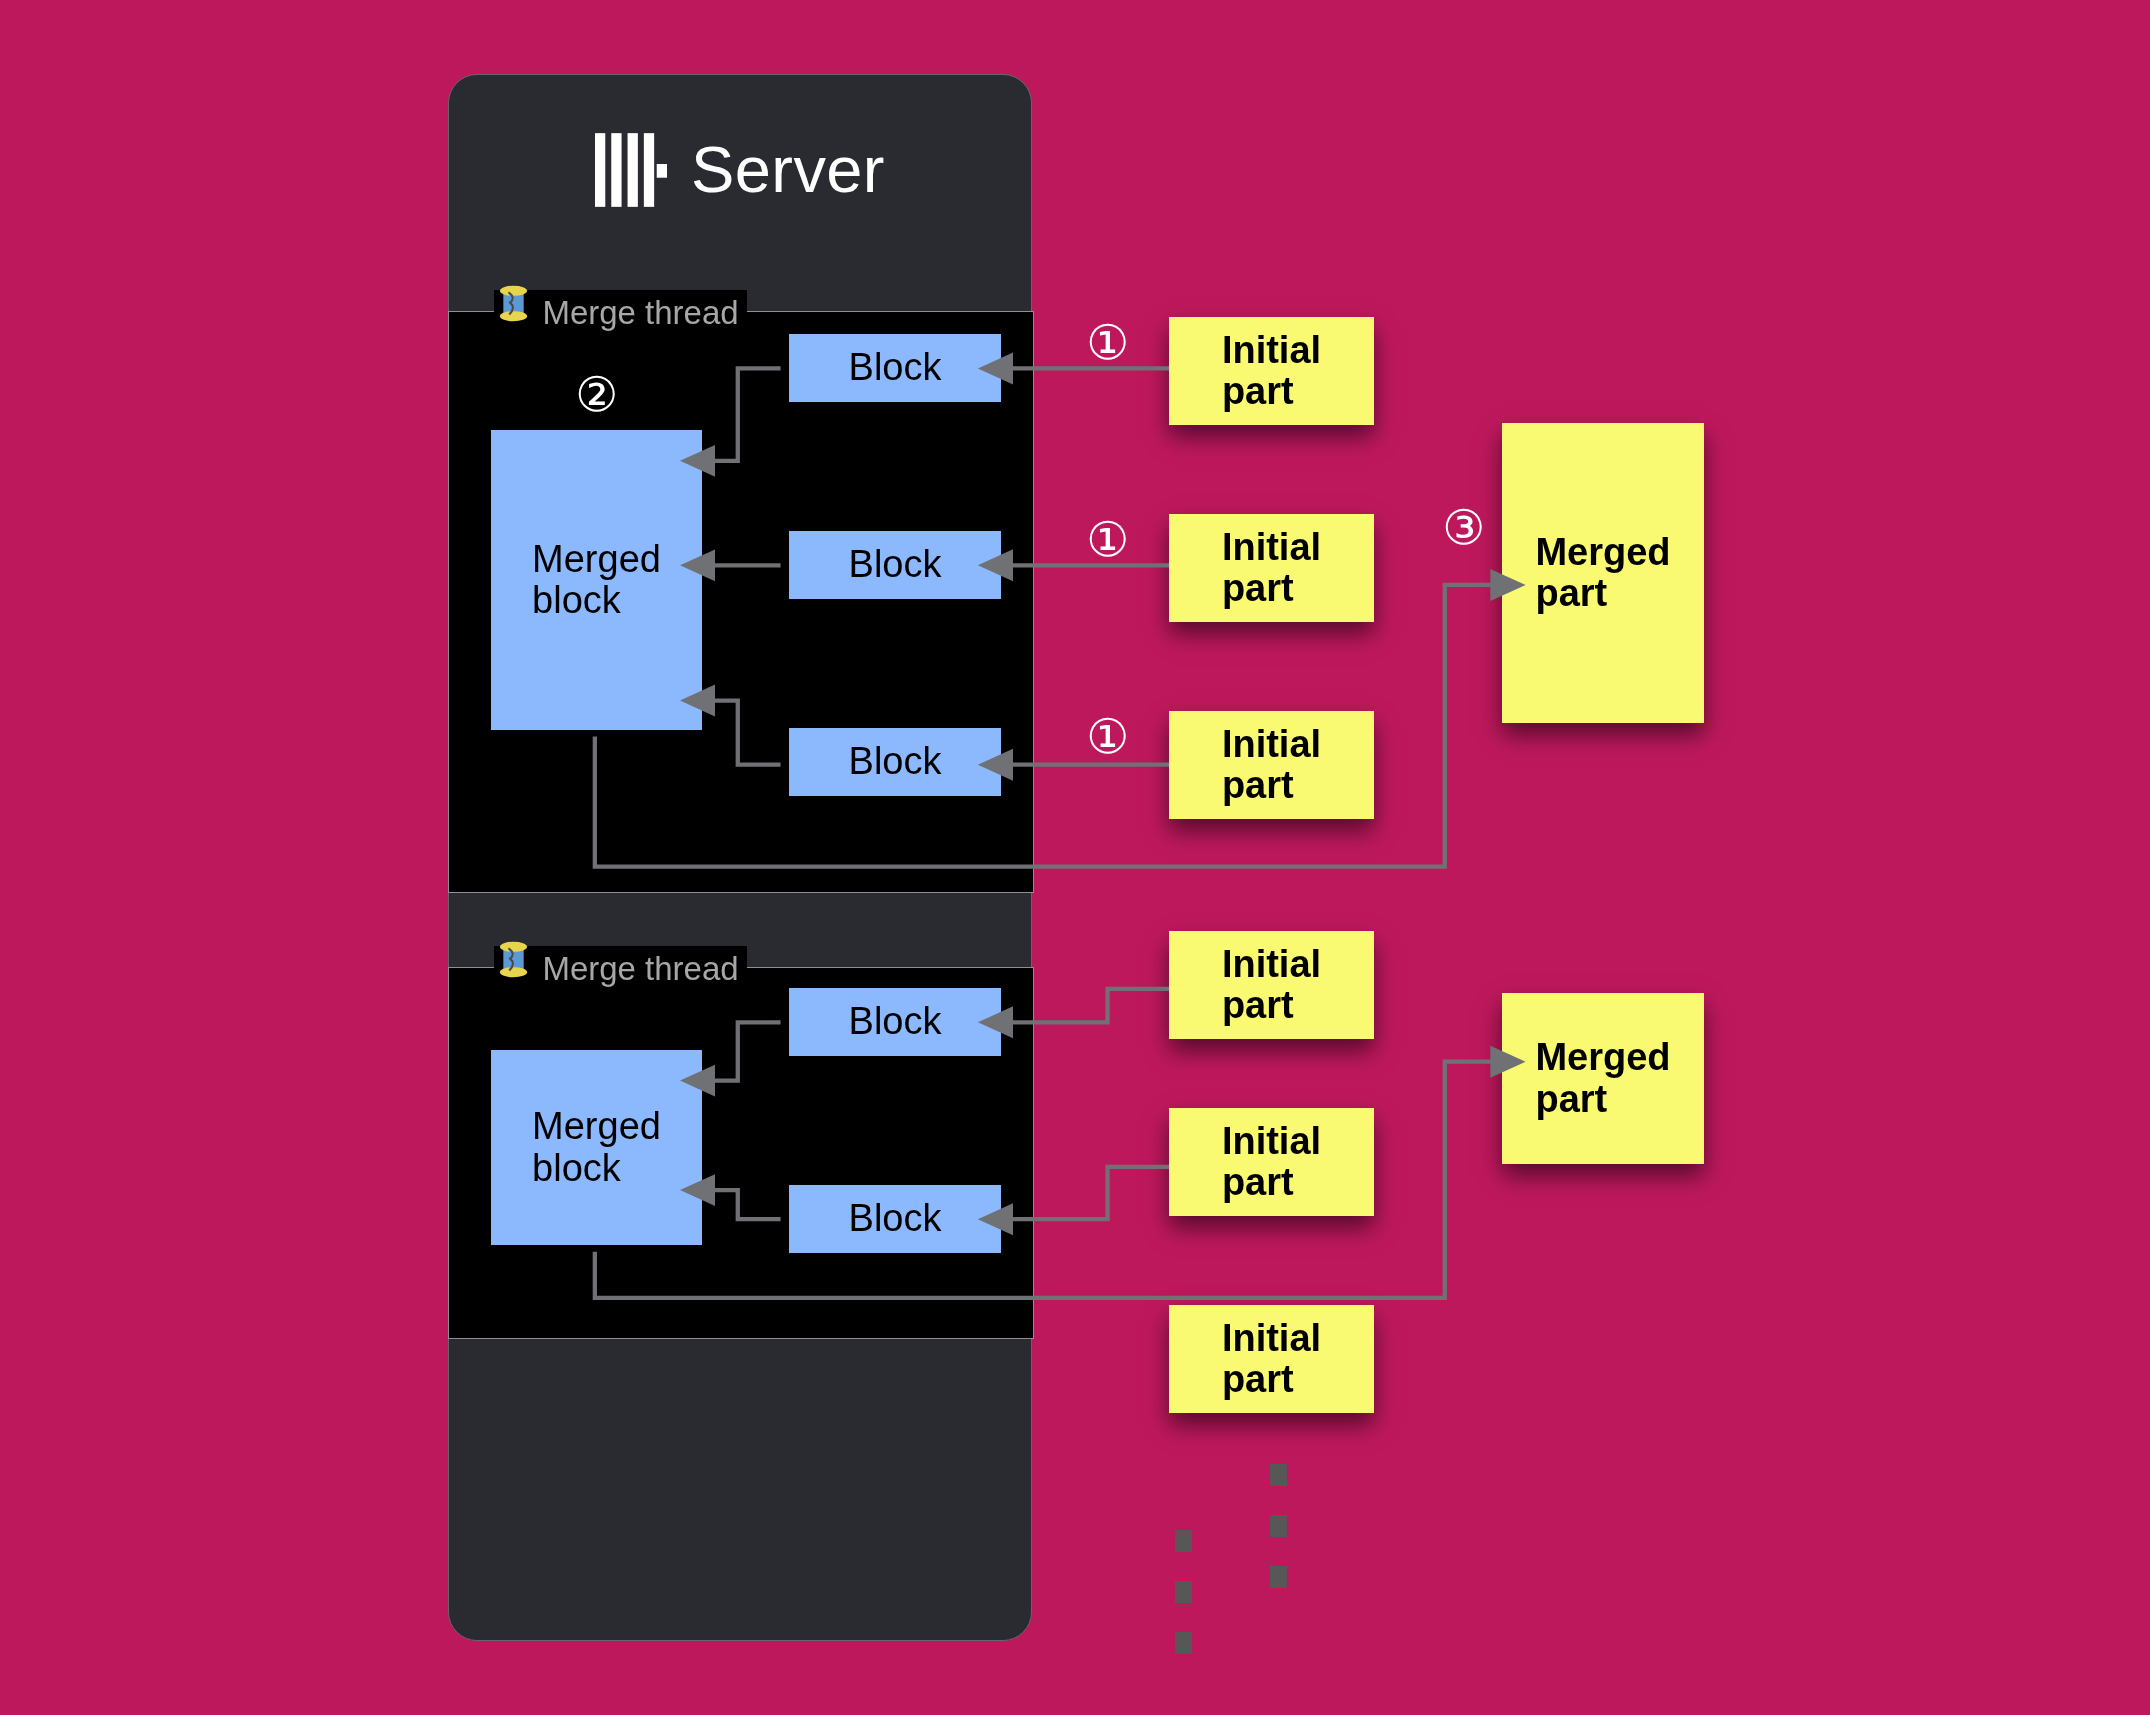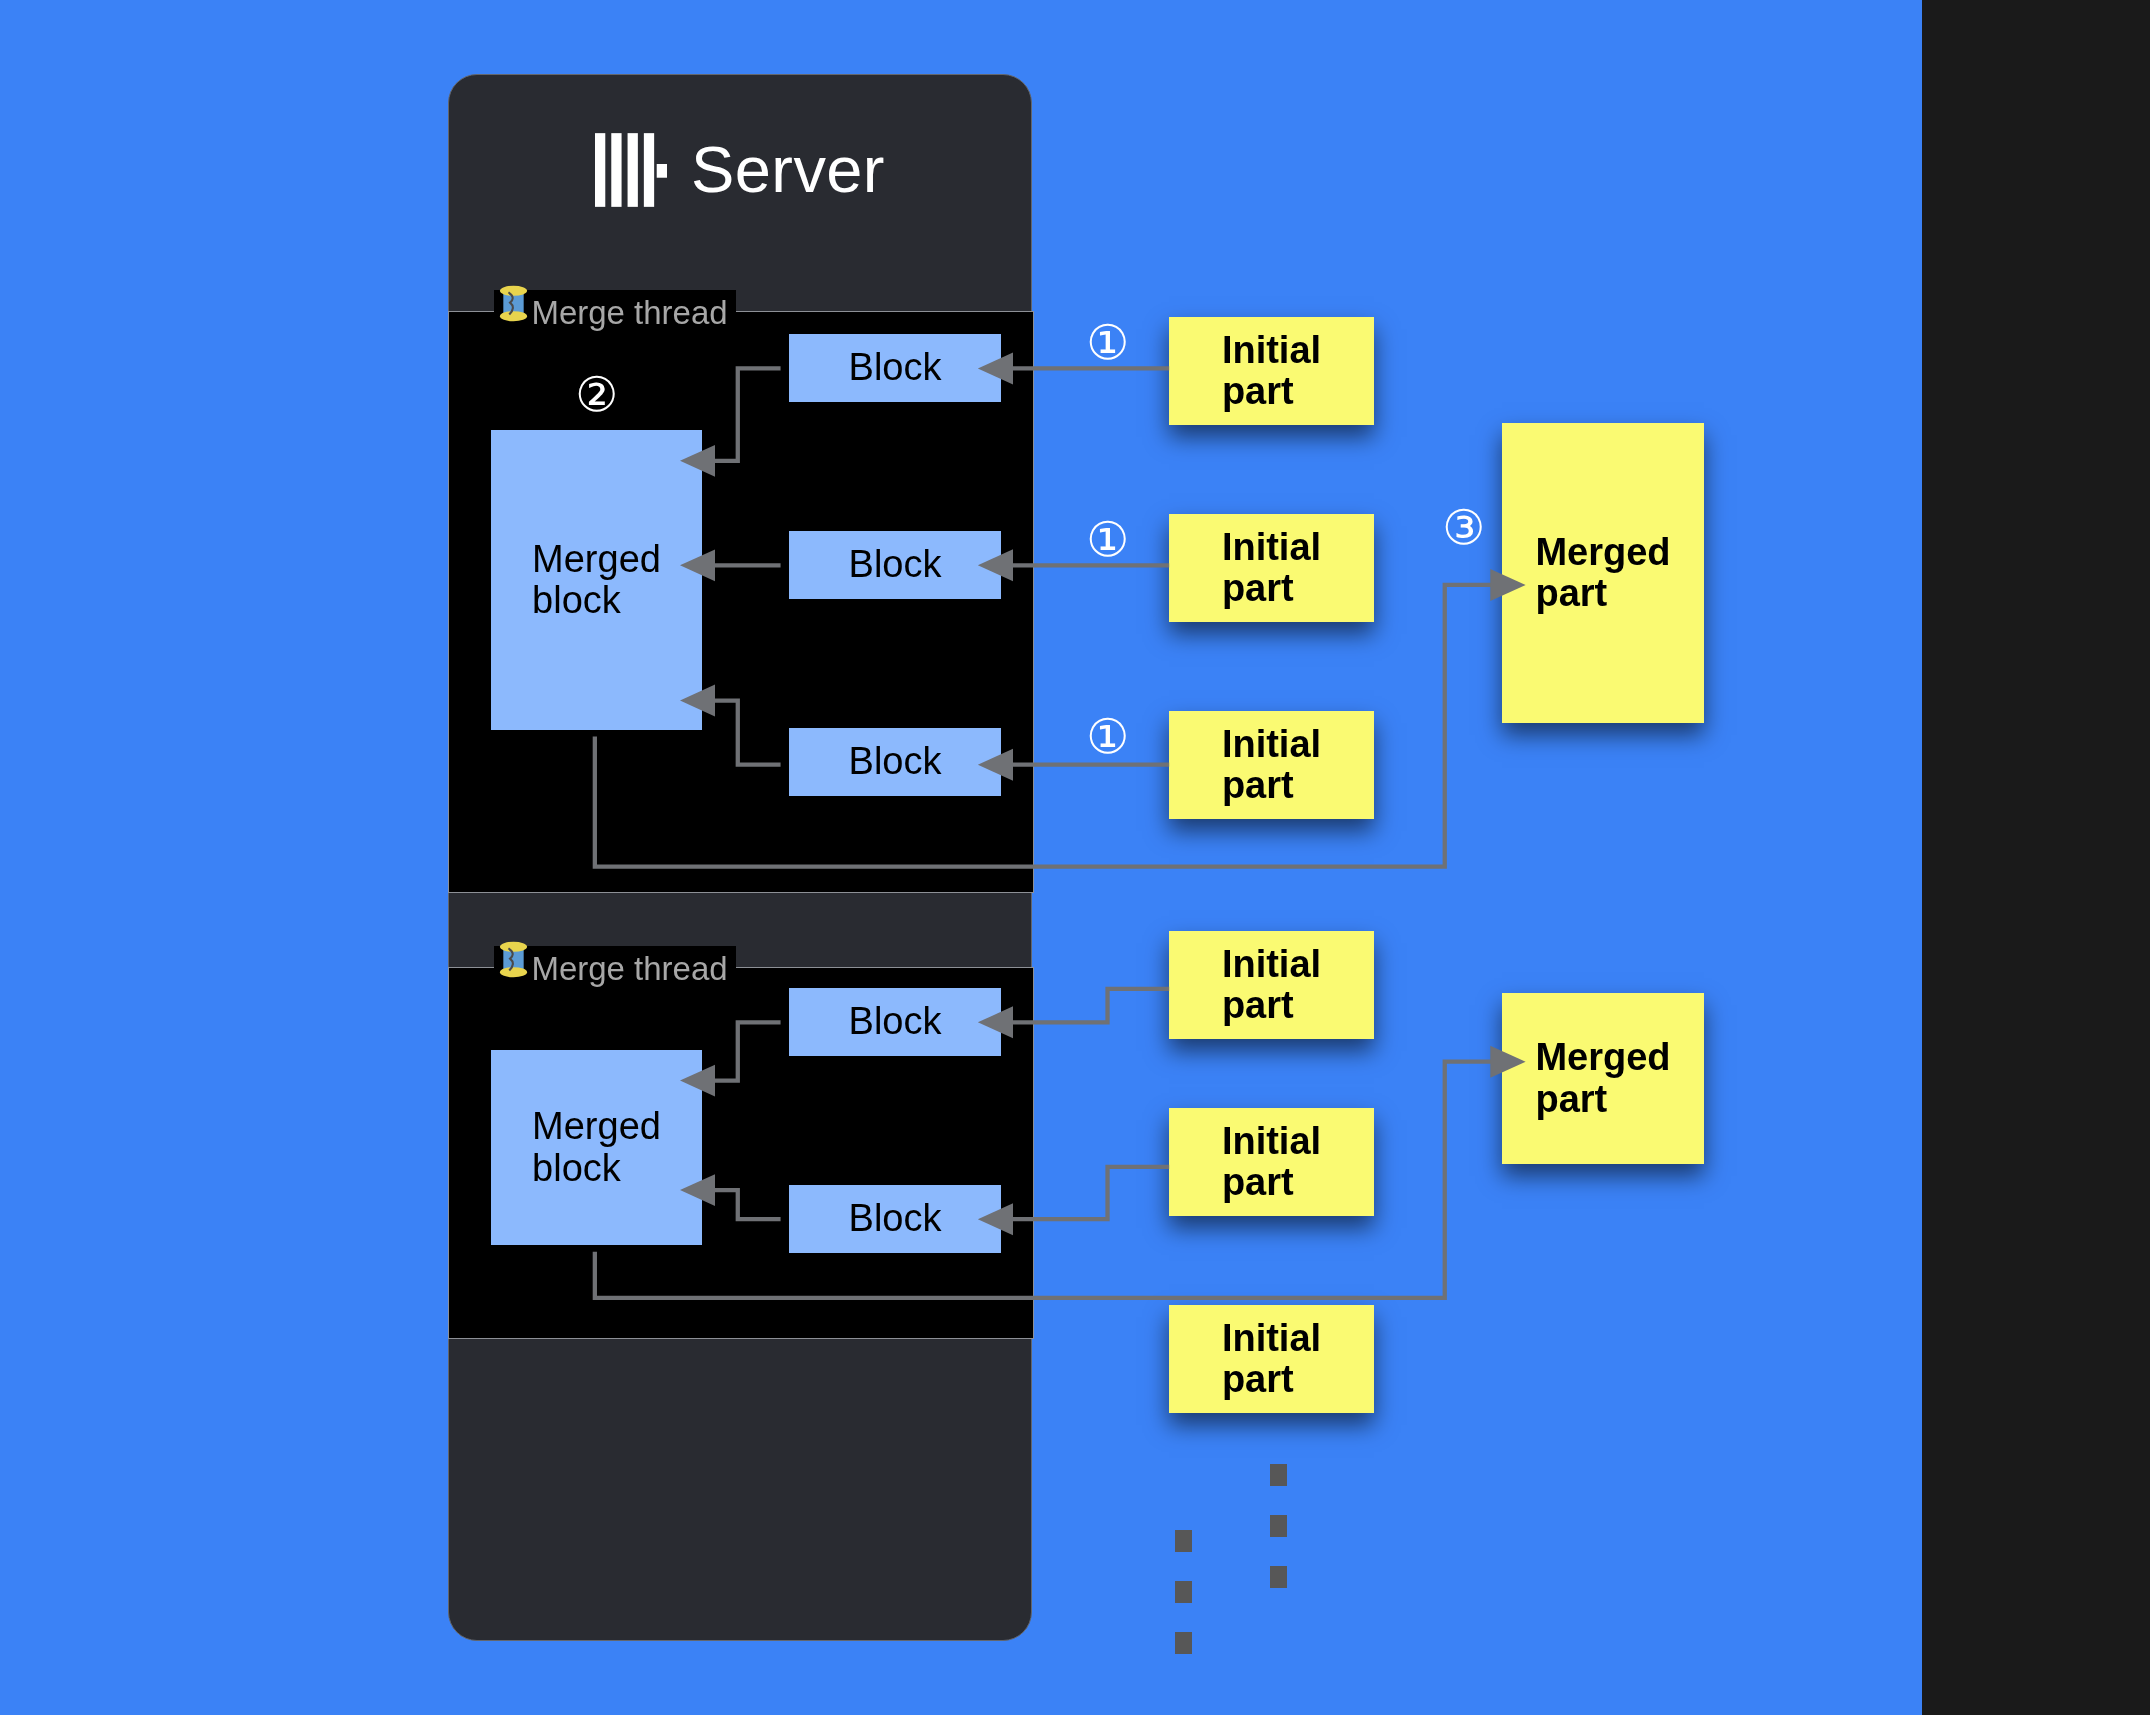--- a/index.html
+++ b/index.html
@@ -12,23 +12,23 @@
     height: 1716px;
     position: relative;
     overflow: hidden;
     font-family: "Liberation Sans", sans-serif;
     -webkit-font-smoothing: antialiased;
   }
 
   #stage {
     position: absolute;
     inset: 0;
-    width: 1922px;
+    width: 2150px;
     height: 1716px;
-    background: #3b82f6;
+    background: #be185d;
   }
 
   
   .server-card {
     position: absolute;
     left: 448px;
     top: 74px;
     width: 584px;
     height: 1567px;
     background: #292b31;
@@ -81,21 +81,21 @@
     background: #000000;
     border: 1.7px solid #8d9096;
     box-sizing: border-box;
   }
   .merge-group-label {
     position: absolute;
     top: -22px;
     left: 45px;
     display: flex;
     align-items: center;
-    gap: 1px;
+    gap: 12px;
     background: #000000;
     padding: 0 8.6px 0 3.4px;
     height: 45px;
     line-height: 45px;
   }
   .merge-group-label .spool {
     display: block;
   }
   .merge-group-label .glabel {
     color: #a7a7a7;

